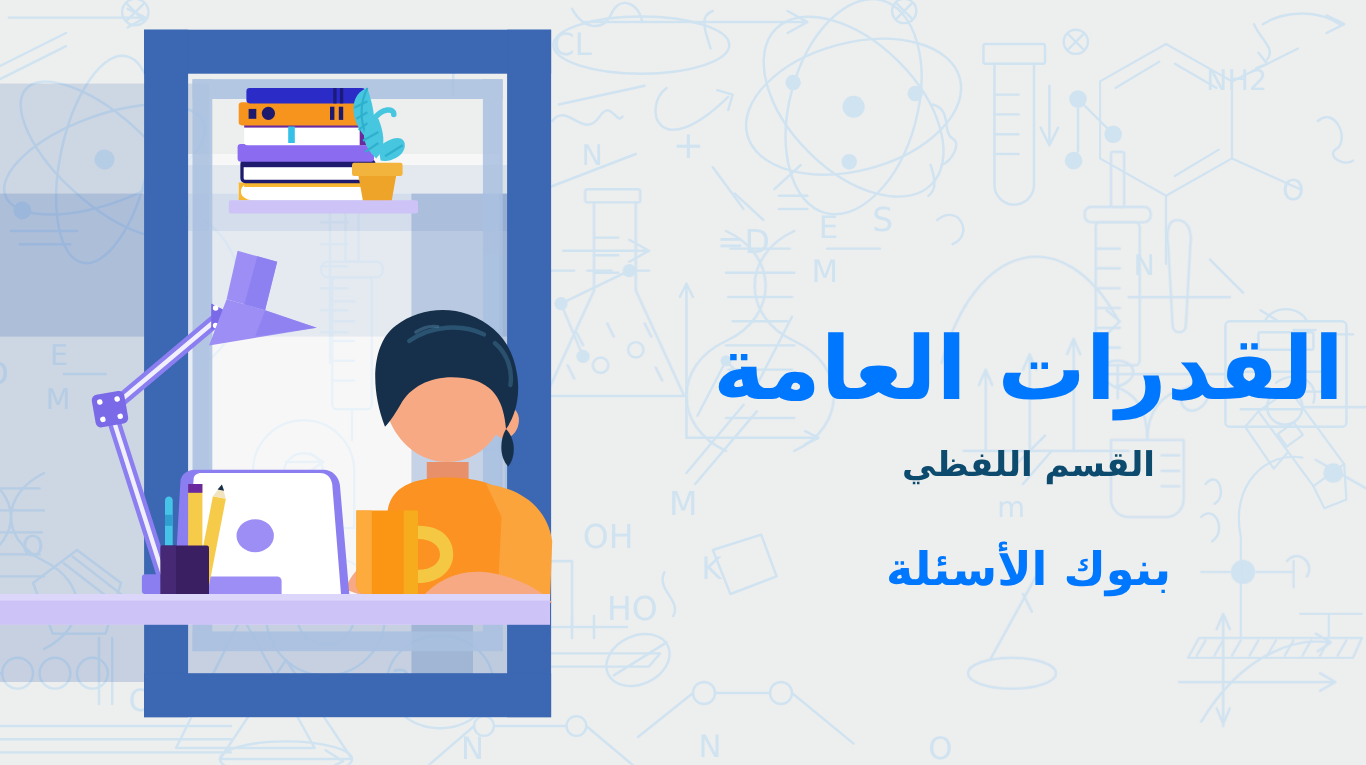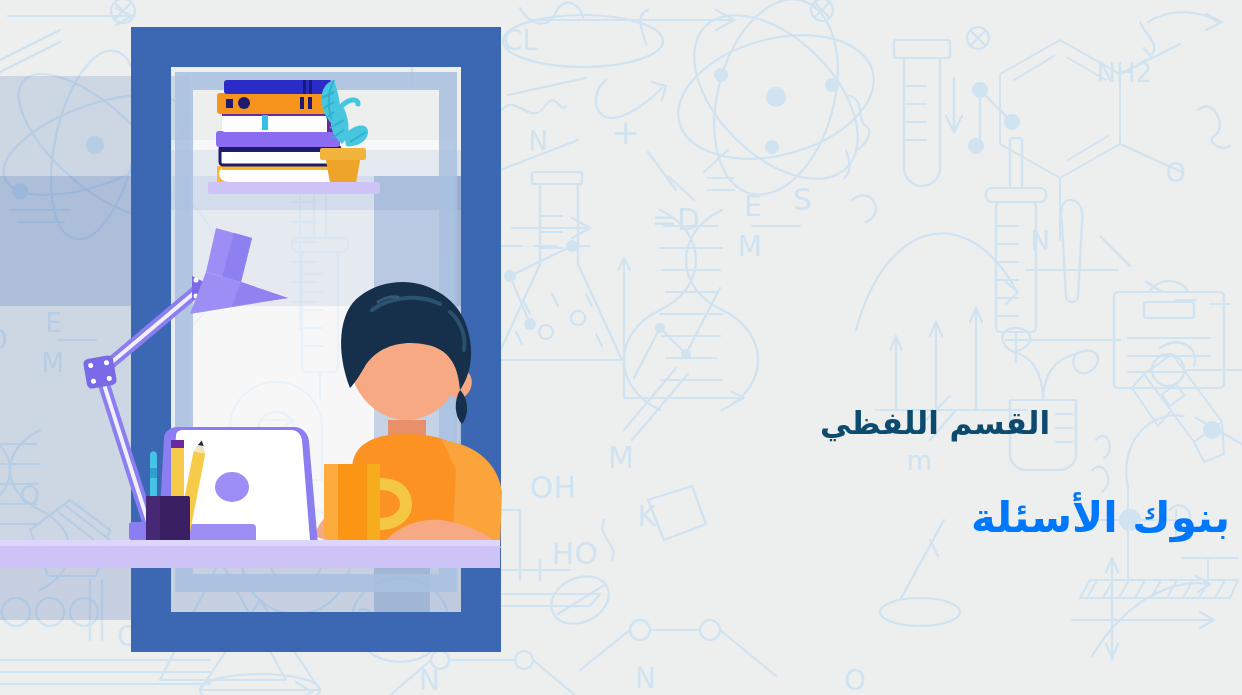--- a/index.html
+++ b/index.html
@@ -39,21 +39,21 @@
     right:12px;top:405px;width:590px;
     text-align:center;
     font-size:31px;
     font-weight:bold;
     color:#0c4a6e;
     white-space:nowrap;
   }
   .banner{
     position:absolute;
     right:12px;top:493px;width:590px;
-    text-align:right;
+    text-align:center;
     font-size:42px;
     font-weight:bold;
     color:#0077ff;
     white-space:nowrap;
   }
 </style>
 </head>
 <body>
 
 <div class="stage">
@@ -546,17 +546,18 @@
       <path d="M324 464 h14 v76 h-6 a8 8 0 0 1 -8 -8 z" fill="#fcab3c"></path>
       <path d="M380 478 C404 478 412 492 412 504 C412 518 400 530 380 530 L380 518 C392 518 400 512 400 504 C400 496 392 490 380 490 Z" fill="#f5c844"></path>
       <path d="M367 464 h13 v76 h-13 z" fill="#f5b11e" opacity="0.8"></path>
     </g>
 
     <rect x="-10" y="540" width="510" height="28" fill="#cdc3f7"></rect>
     <rect x="-10" y="540" width="510" height="6" fill="#ddd6fb"></rect>
   </svg>
 
   <div class="textblock">
+    <div class="title">القدرات العامة</div>
     <div class="subtitle">القسم اللفظي</div>
     <div class="banner">بنوك الأسئلة</div>
   </div>
 
 </div>
 
 </body></html>

